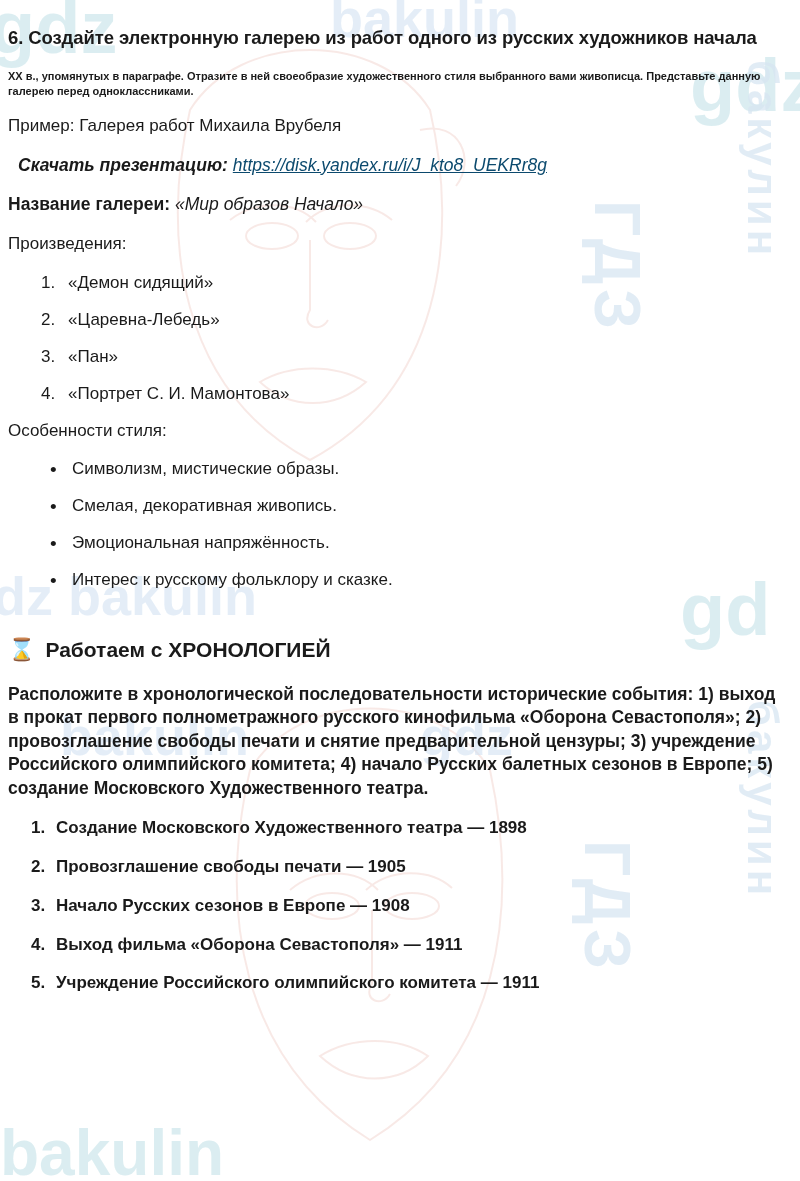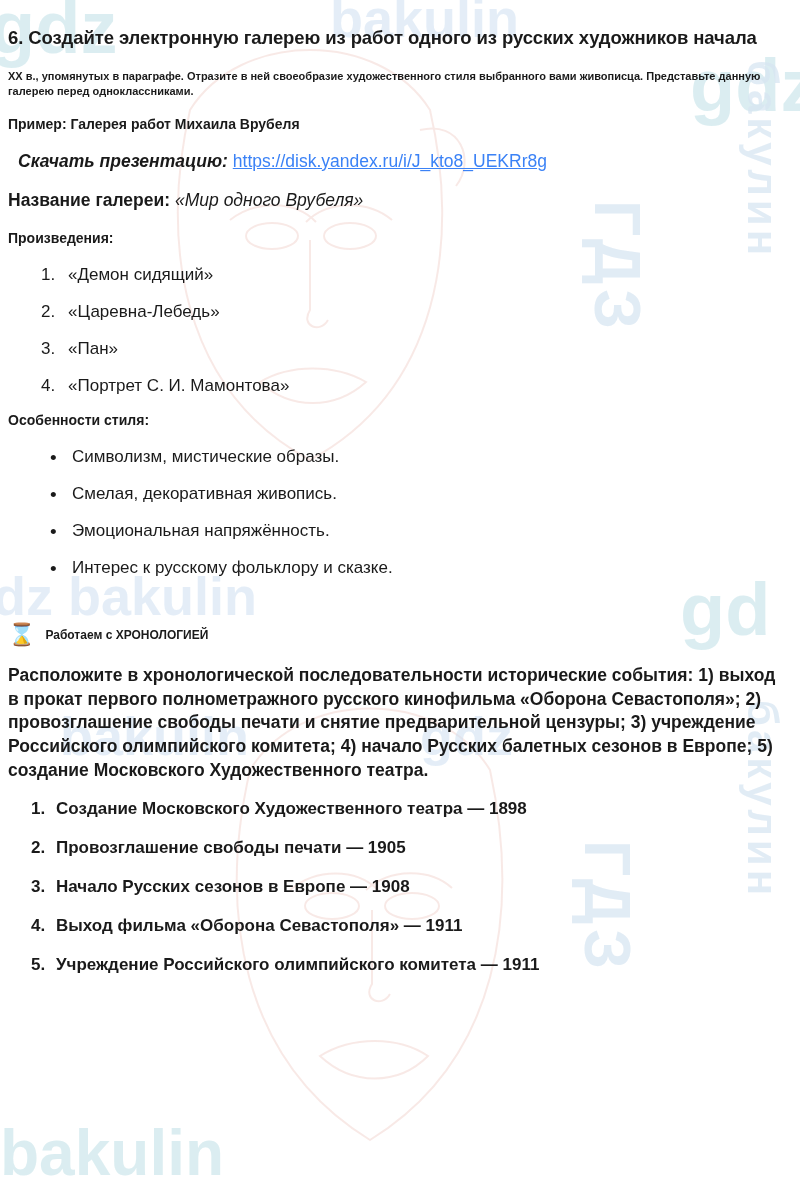--- a/index.html
+++ b/index.html
@@ -66,37 +66,38 @@
     letter-spacing: -0.1px;
   }
 
   .para {
     font-size: 11px;
     font-weight: 700;
     margin: 0 0 16px 0;
   }
 
   .line-b {
-    font-size: 14px;
-    font-weight: 700;
+    font-size: 17px;
+    font-weight: 400;
     margin: 0 0 16px 0;
   }
 
   .line-mixed {
     font-size: 17.5px;
     margin: 0 0 16px 0;
   }
   .line-mixed .it-b {
     font-weight: 700;
     font-style: italic;
     margin-left: 10px;
   }
   .line-mixed .link {
+    font-style: italic;
     text-decoration: underline;
-    color: #3b82f6;
+    color: #0c4a6e;
   }
   .line-mixed .it {
     font-style: italic;
     font-weight: 400;
   }
   .line-mixed .bold { font-weight: 700; }
 
   ol.num, ol.num2 {
     margin: 0 0 14px 0;
     padding-left: 52px;
@@ -134,21 +135,21 @@
     display: flex;
     align-items: center;
     gap: 10px;
     margin: 44px 0 18px 0;
   }
   .section-head .ico {
     font-size: 22px;
     line-height: 1;
   }
   .section-head .stitle {
-    font-size: 12px;
+    font-size: 21px;
     font-weight: 700;
   }
 
   .chrono-task {
     font-size: 17.5px;
     font-weight: 700;
     margin: 0 0 16px 0;
   }
 
   ol.num2 {
@@ -205,21 +206,21 @@
 
   <p class="line-b">Пример: Галерея работ Михаила Врубеля</p>
 
   <p class="line-mixed">
     <span class="it-b">Скачать презентацию:</span>
     <a class="link" href="#">https://disk.yandex.ru/i/J_kto8_UEKRr8g</a>
   </p>
 
   <p class="line-mixed">
     <span class="bold">Название галереи:</span>
-    <span class="it">«Мир одного Врубеля»</span>
+    <span class="it">«Мир образов Начало»</span>
   </p>
 
   <p class="line-b">Произведения:</p>
 
   <ol class="num">
     <li>«Демон сидящий»</li>
     <li>«Царевна-Лебедь»</li>
     <li>«Пан»</li>
     <li>«Портрет С. И. Мамонтова»</li>
   </ol>

